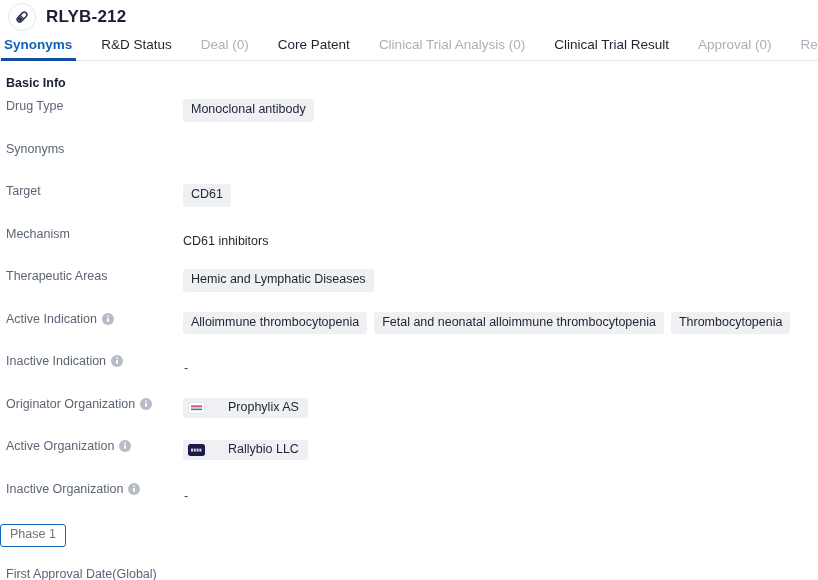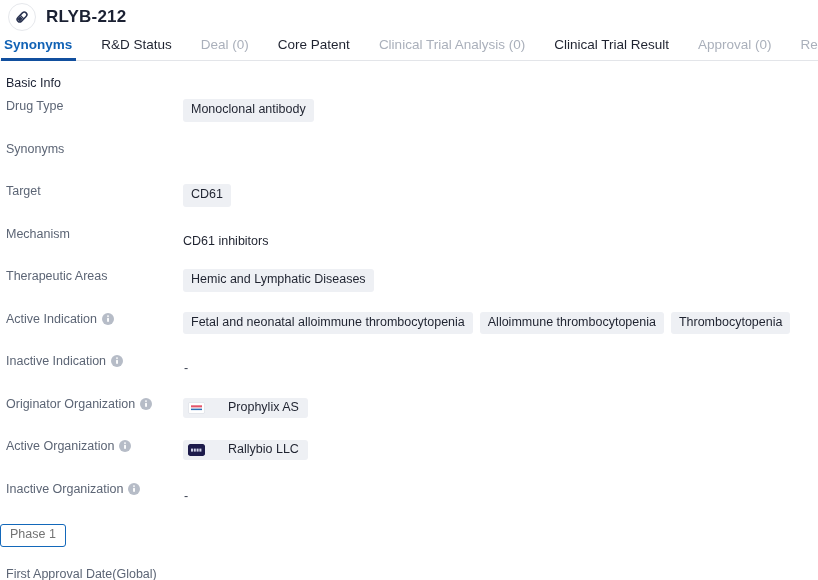--- a/index.html
+++ b/index.html
@@ -76,21 +76,21 @@
     left: -3px;
     right: -4px;
     bottom: -1px;
     height: 3px;
     background: #114f9e;
   }
 
   
   .section-title {
     font-size: 12.5px;
-    font-weight: normal;
+    font-weight: bold;
     color: #1b2133;
     padding: 15px 0 0 6px;
   }
 
   .rows { padding-top: 9px; }
 
   .row {
     display: flex;
     align-items: flex-start;
     min-height: 42.5px;
@@ -228,22 +228,22 @@
     <div class="row">
       <div class="row-label">
         <span>Active Indication</span>
         <svg width="12" height="12" viewBox="0 0 12 12" class="info-icon">
           <circle cx="6" cy="6" r="6" fill="#b6bcc7"></circle>
           <circle cx="6" cy="3.1" r="0.95" fill="#ffffff"></circle>
           <rect x="5.1" y="4.8" width="1.85" height="4.1" rx="0.85" fill="#ffffff"></rect>
         </svg>
       </div>
       <div class="row-value">
+        <span class="chip">Alloimmune thrombocytopenia</span>
         <span class="chip">Fetal and neonatal alloimmune thrombocytopenia</span>
-        <span class="chip">Alloimmune thrombocytopenia</span>
         <span class="chip">Thrombocytopenia</span>
       </div>
     </div>
     <div class="row">
       <div class="row-label">
         <span>Inactive Indication</span>
         <svg width="12" height="12" viewBox="0 0 12 12" class="info-icon">
           <circle cx="6" cy="6" r="6" fill="#b6bcc7"></circle>
           <circle cx="6" cy="3.1" r="0.95" fill="#ffffff"></circle>
           <rect x="5.1" y="4.8" width="1.85" height="4.1" rx="0.85" fill="#ffffff"></rect>

